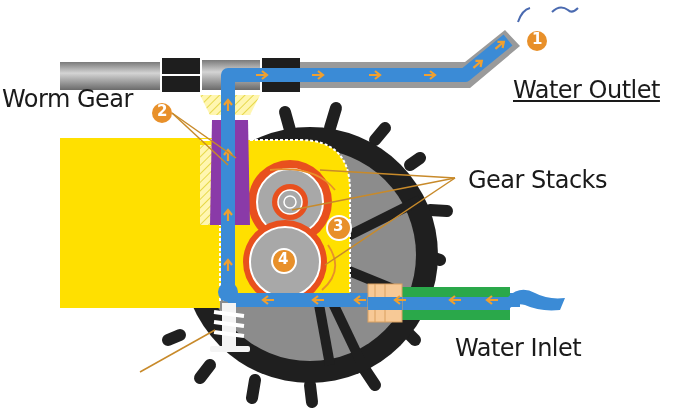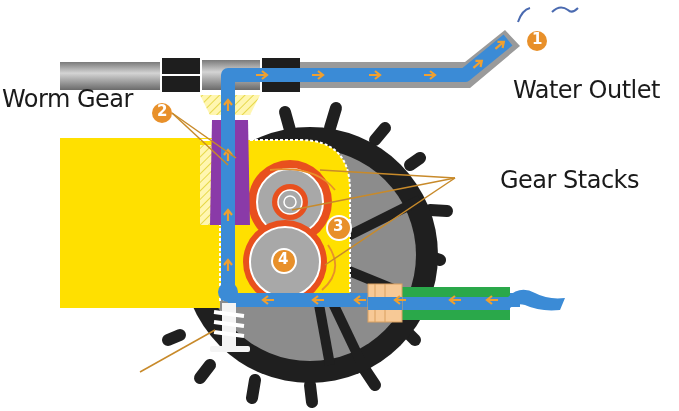--- a/index.html
+++ b/index.html
@@ -152,16 +152,17 @@
   <g>
         <circle cx="284" cy="261" r="12" fill="#e8902a" stroke="#fff" stroke-width="2"></circle>
       </g>
 </svg>
 
 <span class="lbl" style="left:532px;top:30px;font-size:15px;font-weight:bold;color:#fff;">1</span>
 <span class="lbl" style="left:157px;top:102px;font-size:15px;font-weight:bold;color:#fff;">2</span>
 <span class="lbl" style="left:333px;top:217px;font-size:15px;font-weight:bold;color:#fff;">3</span>
 <span class="lbl" style="left:278px;top:250px;font-size:15px;font-weight:bold;color:#fff;">4</span>
 
-<span class="lbl" style="left:513px;top:76px;">Water Outlet</span>
+<span class="lbl" style="left:513px;top:76px;text-decoration:underline;">Water Outlet</span>
 <span class="lbl" style="left:2px;top:85px;">Worm Gear</span>
-<span class="lbl" style="left:468px;top:166px;margin-left:32px;">Gear Stacks</span>
+<span class="lbl" style="left:468px;top:166px;">Gear Stacks</span>
+<span class="lbl" style="left:455px;top:334px;">Water Inlet</span>
 </div>
 
 </body></html>

